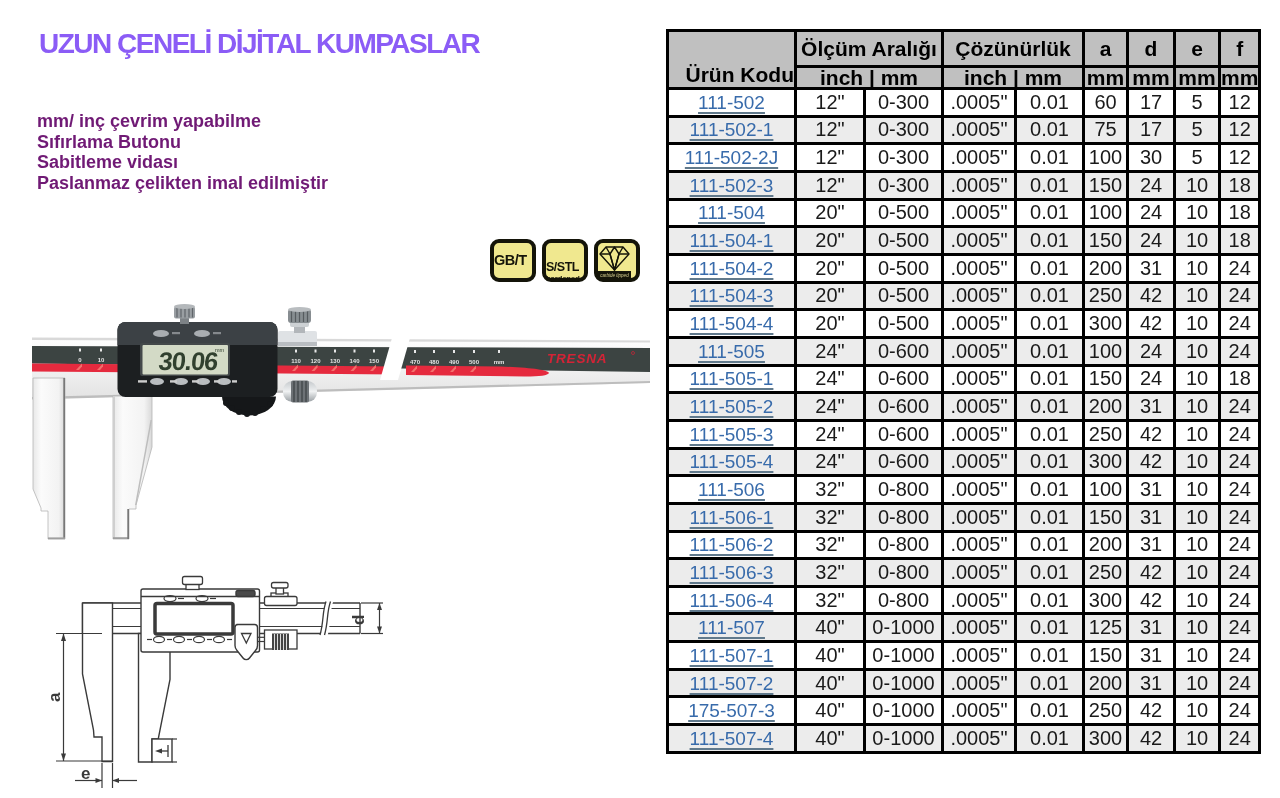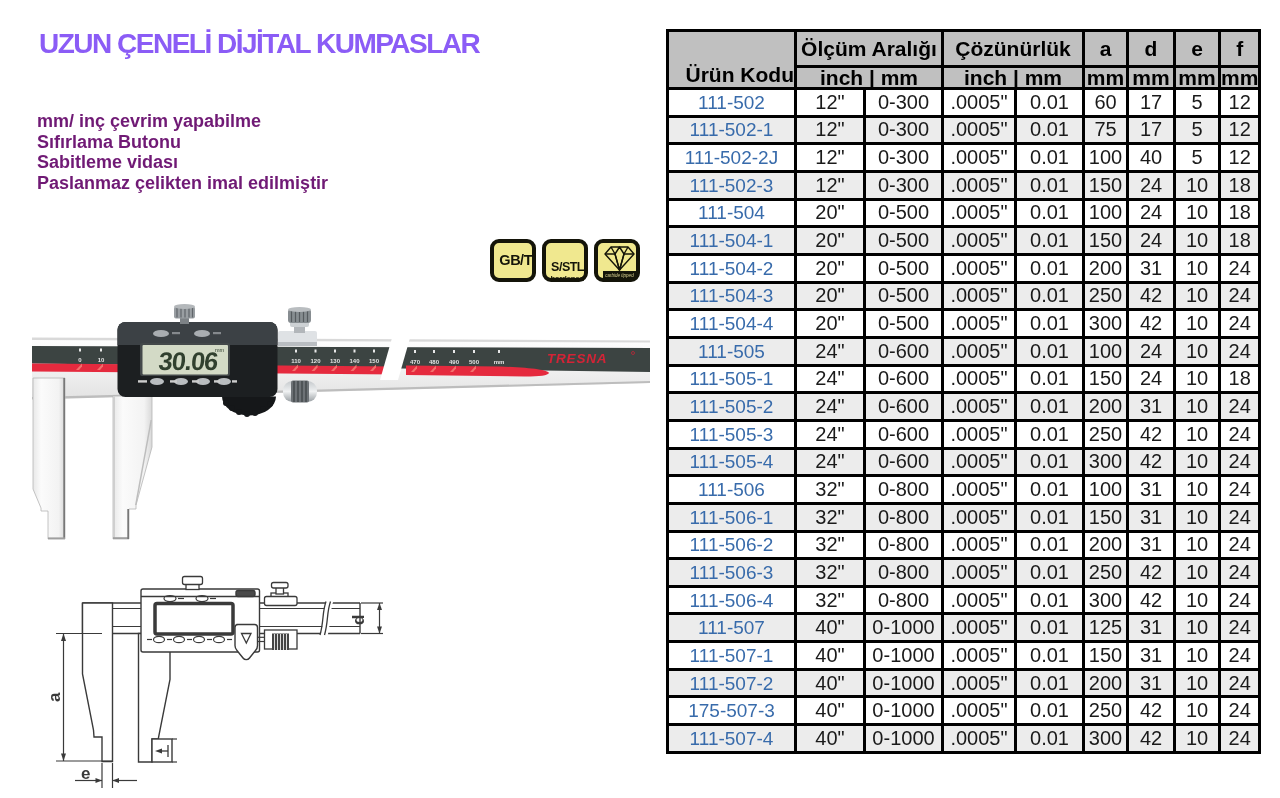--- a/index.html
+++ b/index.html
@@ -4,36 +4,36 @@
 <style>
 html,body{margin:0;padding:0;background:#fff;}
 body{width:1280px;height:798px;position:relative;overflow:hidden;
      font-family:"Liberation Sans",sans-serif;}
 #title{position:absolute;left:39px;top:28px;font-size:28px;font-weight:bold;
        color:#8b5cf6;letter-spacing:-1.5px;white-space:nowrap;}
 #feat{position:absolute;left:37px;top:111px;font-size:18px;font-weight:bold;
       color:#701a75;line-height:20.7px;white-space:nowrap;}
 .icon{position:absolute;top:239px;width:46px;height:43px;box-sizing:border-box;
       background:#f0e88f;border:4px solid #141409;border-radius:9px;
-      text-align:right;color:#141409;}
+      text-align:left;color:#141409;}
 #ic1{left:490px;font-weight:bold;font-size:14.5px;line-height:35px;letter-spacing:-0.5px;}
 #ic2{left:542px;}
 #ic2 .l1{font-weight:bold;font-size:12.5px;line-height:13px;margin-top:18px;letter-spacing:-0.5px;}
 #ic2 .l2{font-weight:bold;font-size:8px;line-height:9px;letter-spacing:-0.3px;}
 #ic3{left:594px;padding:0;}
 #photo,#draw{position:absolute;left:0;top:0;}
 
 #spec{position:absolute;left:666px;top:29px;border-collapse:separate;border-spacing:0;
       table-layout:fixed;border-top:3px solid #000;border-left:3px solid #000;}
 #spec td,#spec th{box-sizing:border-box;border-right:3px solid #000;border-bottom:3px solid #000;
       padding:0;text-align:center;vertical-align:middle;overflow:hidden;white-space:nowrap;}
 #spec th{background:#c0c0c0;color:#000;font-size:21px;}
 #spec td{font-size:20px;color:#1a1a1a;background:#fff;height:27.67px;}
 #spec tr.g td{background:#ececec;}
-#spec a{color:#386bab;text-decoration-color:#60798c;
+#spec a{color:#386bab;text-decoration:underline;text-decoration-color:#60798c;
         text-decoration-thickness:2px;text-underline-offset:3px;font-size:19px;}
 </style>
 </head>
 <body>
 <div id="title">UZUN ÇENELİ DİJİTAL KUMPASLAR</div>
 <div id="feat">mm/ inç çevrim yapabilme<br>Sıfırlama Butonu<br>Sabitleme vidası<br>Paslanmaz çelikten imal edilmiştir</div>
 
 <div class="icon" id="ic1">GB/T</div>
 <div class="icon" id="ic2">
     <div class="l1">S/STL</div>
@@ -370,21 +370,21 @@
         <td>5</td>
         <td>12</td>
       </tr>
 <tr>
         <td><a>111-502-2J</a></td>
         <td>12"</td>
         <td>0-300</td>
         <td>.0005"</td>
         <td>0.01</td>
         <td>100</td>
-        <td>40</td>
+        <td>30</td>
         <td>5</td>
         <td>12</td>
       </tr>
 <tr class="g">
         <td><a>111-502-3</a></td>
         <td>12"</td>
         <td>0-300</td>
         <td>.0005"</td>
         <td>0.01</td>
         <td>150</td>

